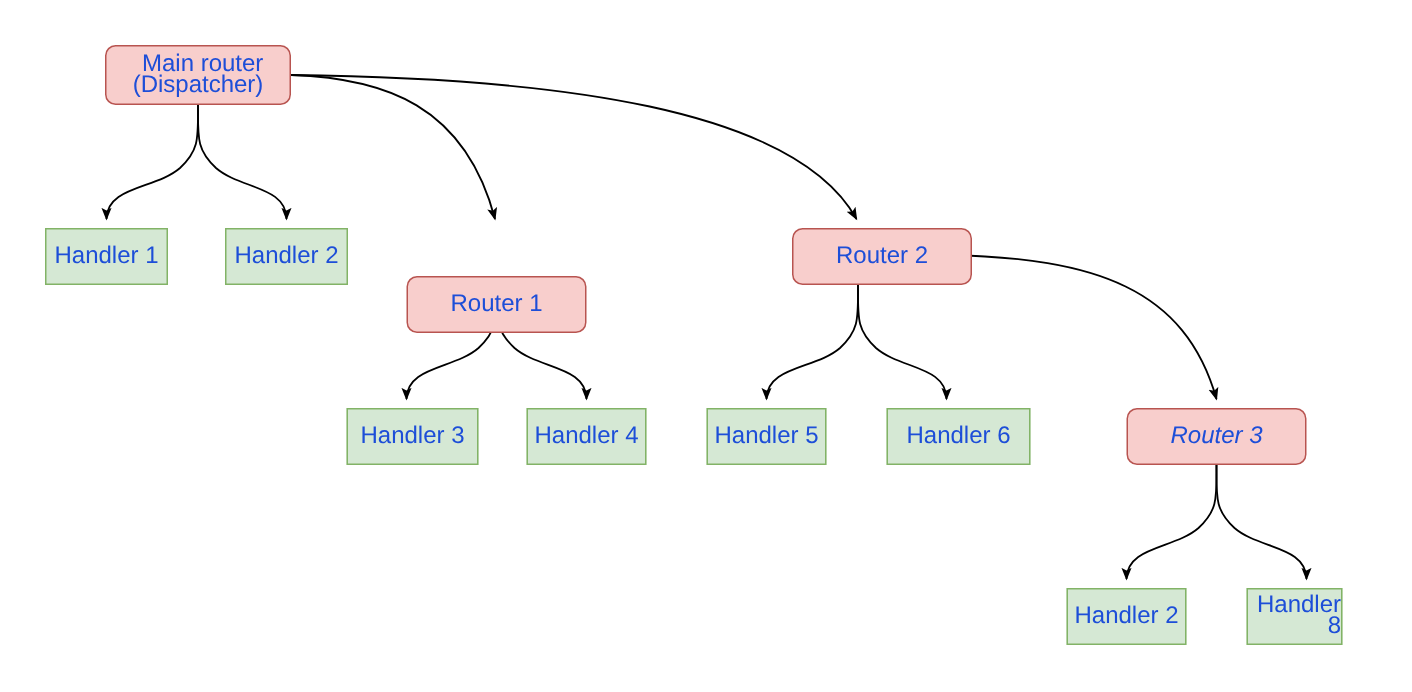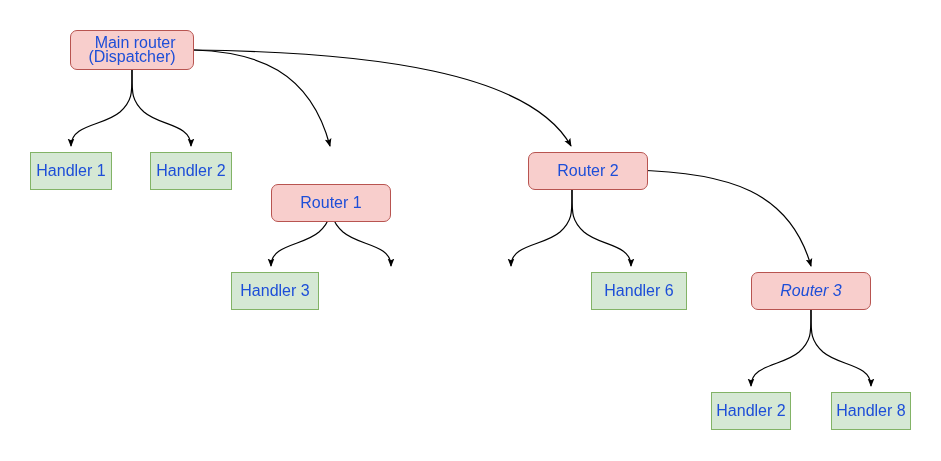--- a/index.html
+++ b/index.html
@@ -106,31 +106,37 @@
   </div>
 
   <div class="node node-router" style="left:528px; top:152px; width:120px; height:38px;">
     <span class="node-label">Router 2</span>
   </div>
 
   <div class="node node-handler" style="left:231px; top:272px; width:88px; height:38px;">
     <span class="node-label">Handler 3</span>
   </div>
 
+  <div class="node node-handler" style="left:351px; top:272px; width:80px; height:38px;">
+    <span class="node-label">Handler 4</span>
+  </div>
 
+  <div class="node node-handler" style="left:471px; top:272px; width:80px; height:38px;">
+    <span class="node-label">Handler 5</span>
+  </div>
 
   <div class="node node-handler" style="left:591px; top:272px; width:96px; height:38px;">
     <span class="node-label">Handler 6</span>
   </div>
 
   <div class="node node-router" style="left:751px; top:272px; width:120px; height:38px;font-style:italic;">
     <span class="node-label">Router 3</span>
   </div>
 
   <div class="node node-handler" style="left:711px; top:392px; width:80px; height:38px;">
     <span class="node-label">Handler 2</span>
   </div>
 
-  <div class="node node-handler" style="left:831px; top:392px; width:80px; height:38px;">
+  <div class="node node-handler" style="left:831px; top:392px; width:64px; height:38px;">
     <span class="node-label">Handler 8</span>
   </div>
 
 </div>
 
 </body></html>

